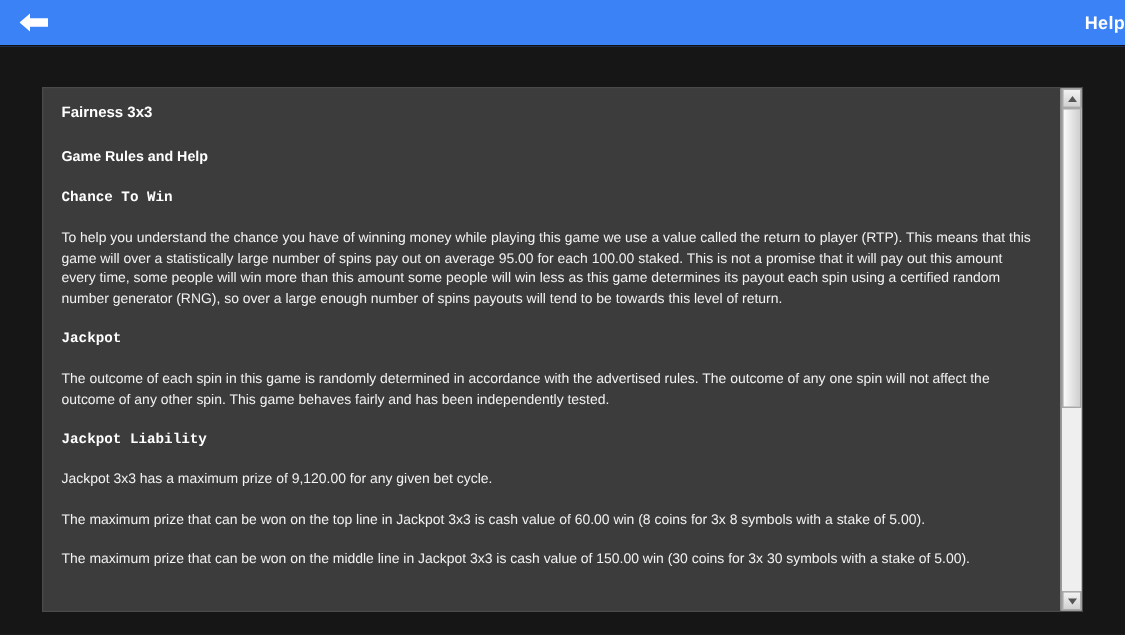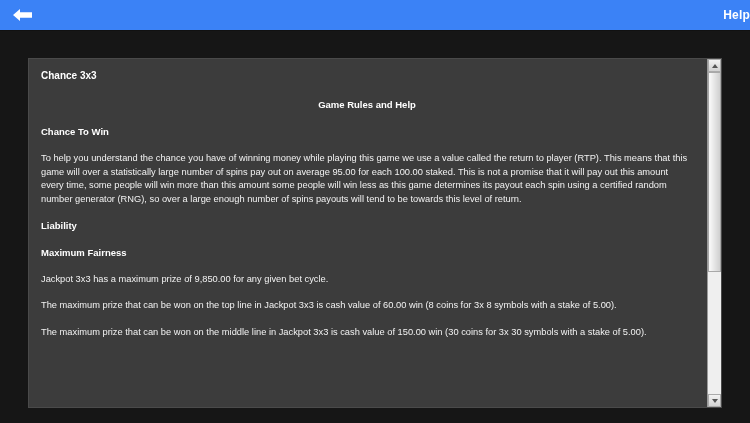--- a/index.html
+++ b/index.html
@@ -73,26 +73,26 @@
   }
   .doc h1 {
     font-size: 10px;
     font-weight: bold;
     margin: 0 0 14px 0;
   }
   .doc h2 {
     font-size: 9.5px;
     font-weight: bold;
     margin: 0 0 14px 0;
-    text-align: center;
   }
   .doc h3 {
     font-size: 9.5px;
     font-weight: bold;
     margin: 0 0 13px 0;
+    font-family: Liberation Mono, monospace;
   }
   .doc p {
     margin: 0 0 13px 0;
     font-size: 9.3px;
     line-height: 1.46;
     color: #f2f2f2;
   }
 
   
   .scrollbar {
@@ -154,30 +154,31 @@
     <div class="back-btn">
       <svg width="20" height="14" viewBox="0 0 20 14">
         <polygon points="0,7 7,1 7,4.2 19,4.2 19,9.8 7,9.8 7,13" fill="#ffffff"></polygon>
       </svg>
     </div>
     <div class="titlebar-title">Help</div>
   </div>
 
   <div class="content-frame">
     <div class="doc">
-      <h1>Chance 3x3</h1>
+      <h1>Fairness 3x3</h1>
       <h2>Game Rules and Help</h2>
 
       <h3>Chance To Win</h3>
       <p>To help you understand the chance you have of winning money while playing this game we use a value called the return to player (RTP). This means that this game will over a statistically large number of spins pay out on average 95.00 for each 100.00 staked. This is not a promise that it will pay out this amount every time, some people will win more than this amount some people will win less as this game determines its payout each spin using a certified random number generator (RNG), so over a large enough number of spins payouts will tend to be towards this level of return.</p>
 
-      <h3>Liability</h3>
+      <h3>Jackpot</h3>
+      <p>The outcome of each spin in this game is randomly determined in accordance with the advertised rules. The outcome of any one spin will not affect the outcome of any other spin. This game behaves fairly and has been independently tested.</p>
 
-      <h3>Maximum Fairness</h3>
-      <p>Jackpot 3x3 has a maximum prize of 9,850.00 for any given bet cycle.</p>
+      <h3>Jackpot Liability</h3>
+      <p>Jackpot 3x3 has a maximum prize of 9,120.00 for any given bet cycle.</p>
       <p>The maximum prize that can be won on the top line in Jackpot 3x3 is cash value of 60.00 win (8 coins for 3x 8 symbols with a stake of 5.00).</p>
       <p>The maximum prize that can be won on the middle line in Jackpot 3x3 is cash value of 150.00 win (30 coins for 3x 30 symbols with a stake of 5.00).</p>
 
     </div>
 
     <div class="scrollbar">
       <div class="sb-arrow">
         <span class="tri-up"></span>
       </div>
       <div class="sb-track">

